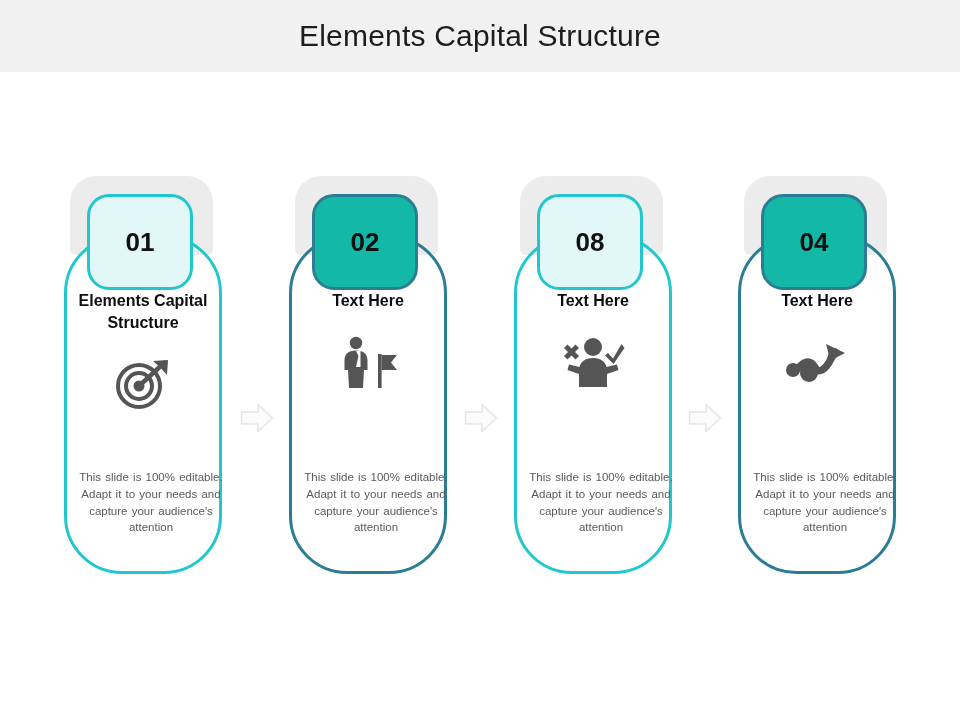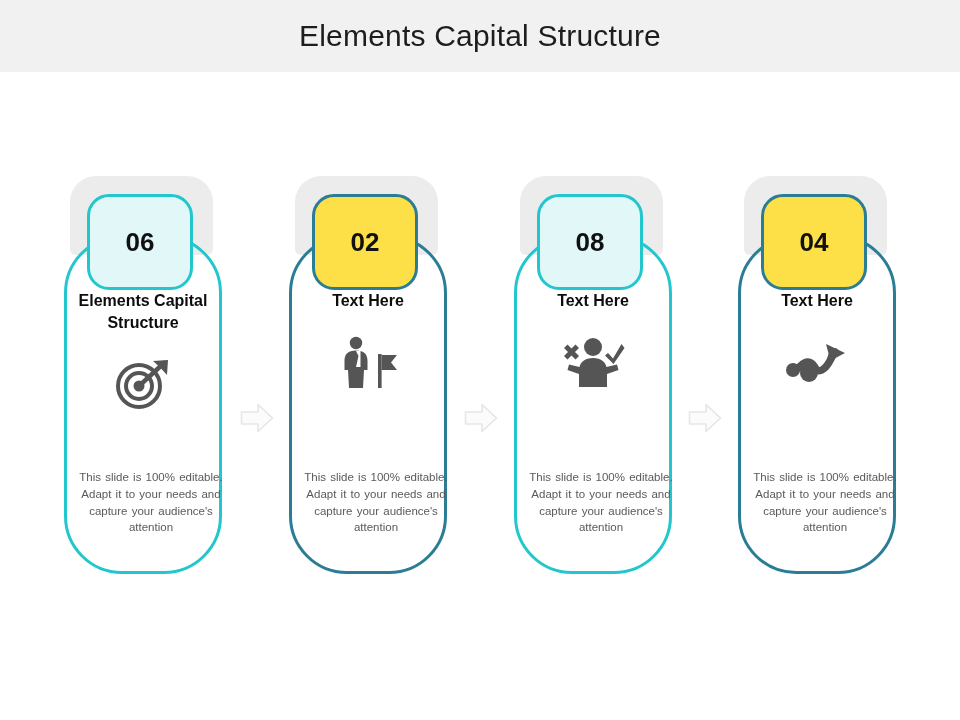--- a/index.html
+++ b/index.html
@@ -93,21 +93,21 @@
     border: 3px solid #22c7ce;
     border-radius: 22px;
     background: #e2f7f8;
     display: flex;
     align-items: center;
     justify-content: center;
     z-index: 3;
   }
   .col.dark .badge {
     border-color: #2a7d95;
-    background: #fde047;
+    background: #14b8a6;
     align-items: center;
   }
   .badge .num {
     font-size: 26px;
     font-weight: bold;
     color: #111111;
     line-height: 1;
   }
 
   
@@ -187,21 +187,21 @@
     <div class="title-text">Elements Capital Structure</div>
   </div>
 
   <div class="columns">
 
     <div class="col col-0">
       <div class="gray-plate"></div>
       <div class="capsule"></div>
       <div class="badge-mask"></div>
       <div class="badge">
-        <span class="num">06</span>
+        <span class="num">01</span>
       </div>
       <div class="content">
         <div class="heading">Elements Capital Structure</div>
         <div class="icon-wrap">
           <svg width="58" height="52" viewBox="0 0 58 52">
             <g fill="none" stroke="#555555" stroke-width="4">
               <circle cx="25" cy="28" r="21"></circle>
               <circle cx="25" cy="28" r="13"></circle>
             </g>
             <circle cx="25" cy="28" r="5.5" fill="#555555"></circle>

